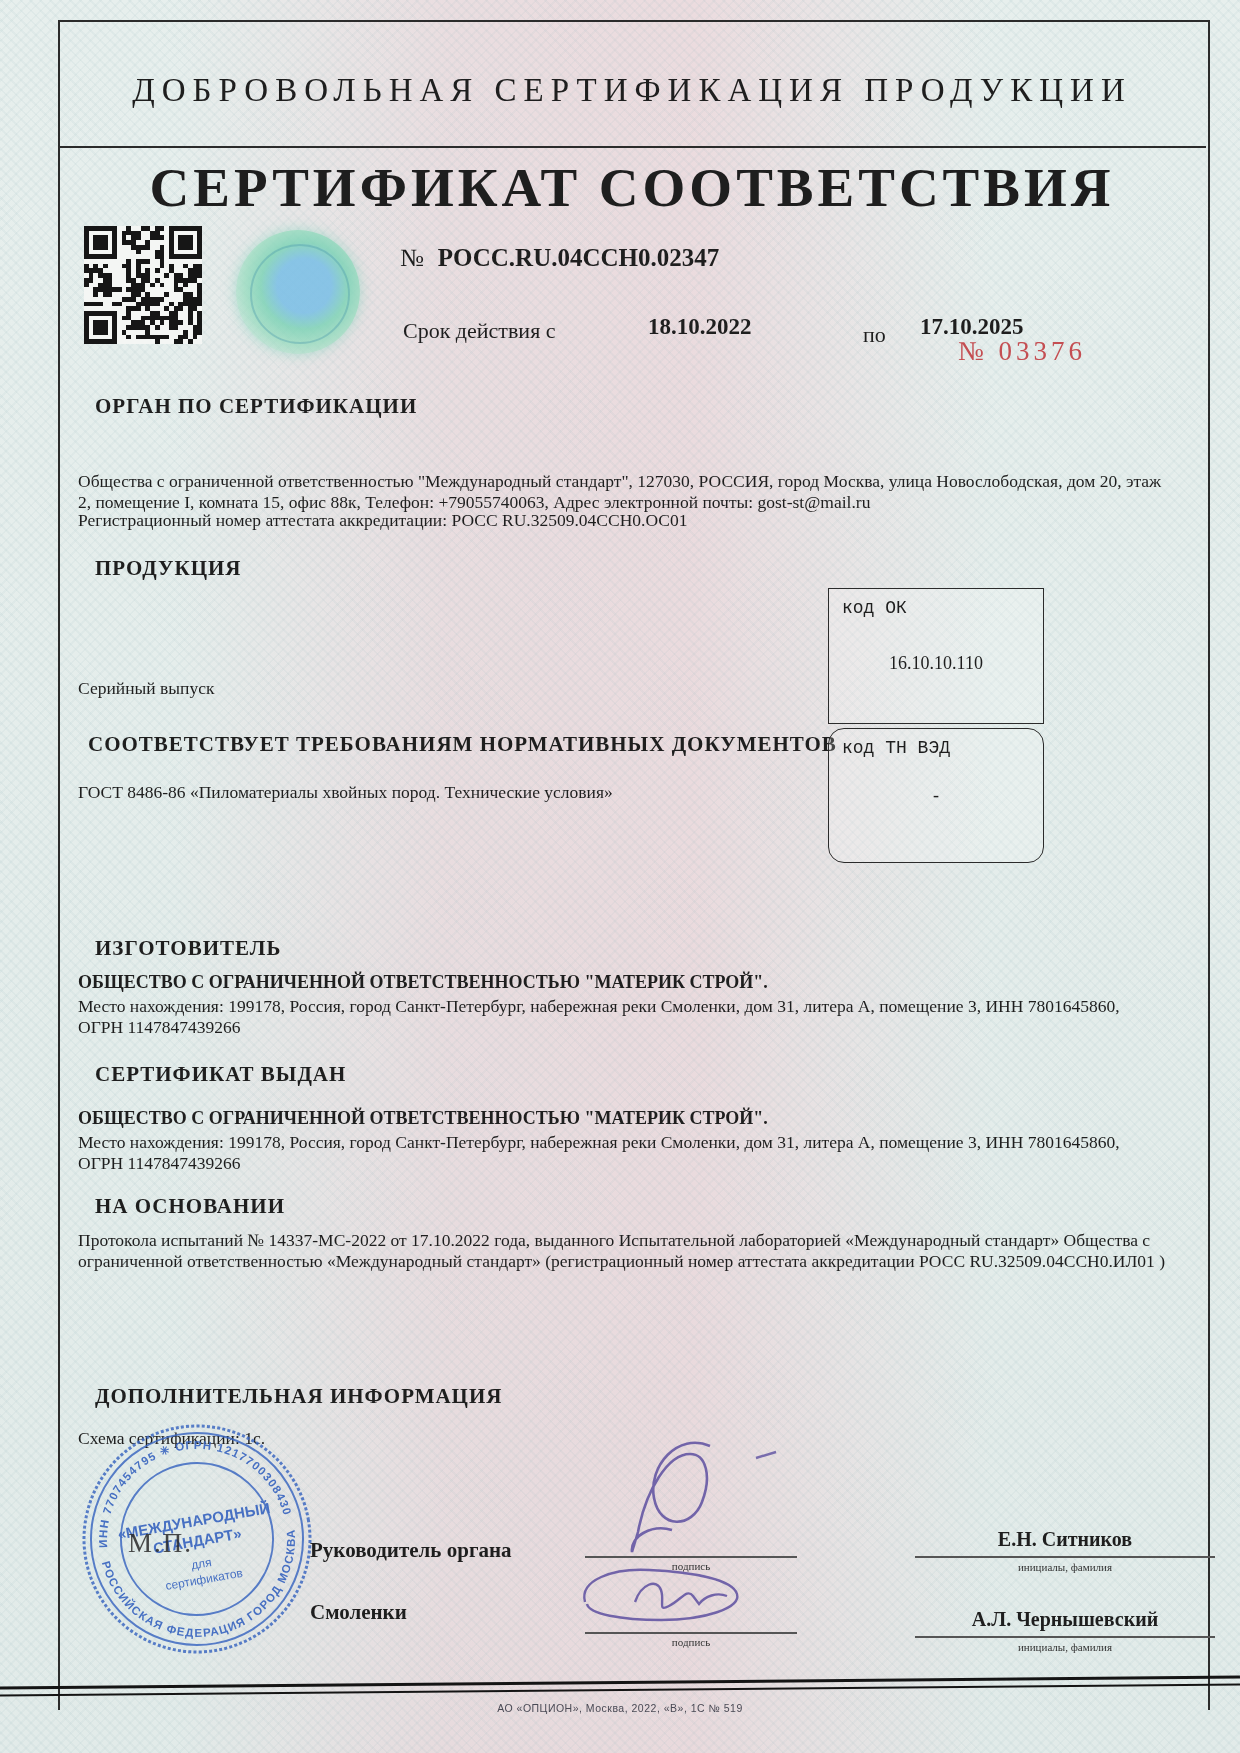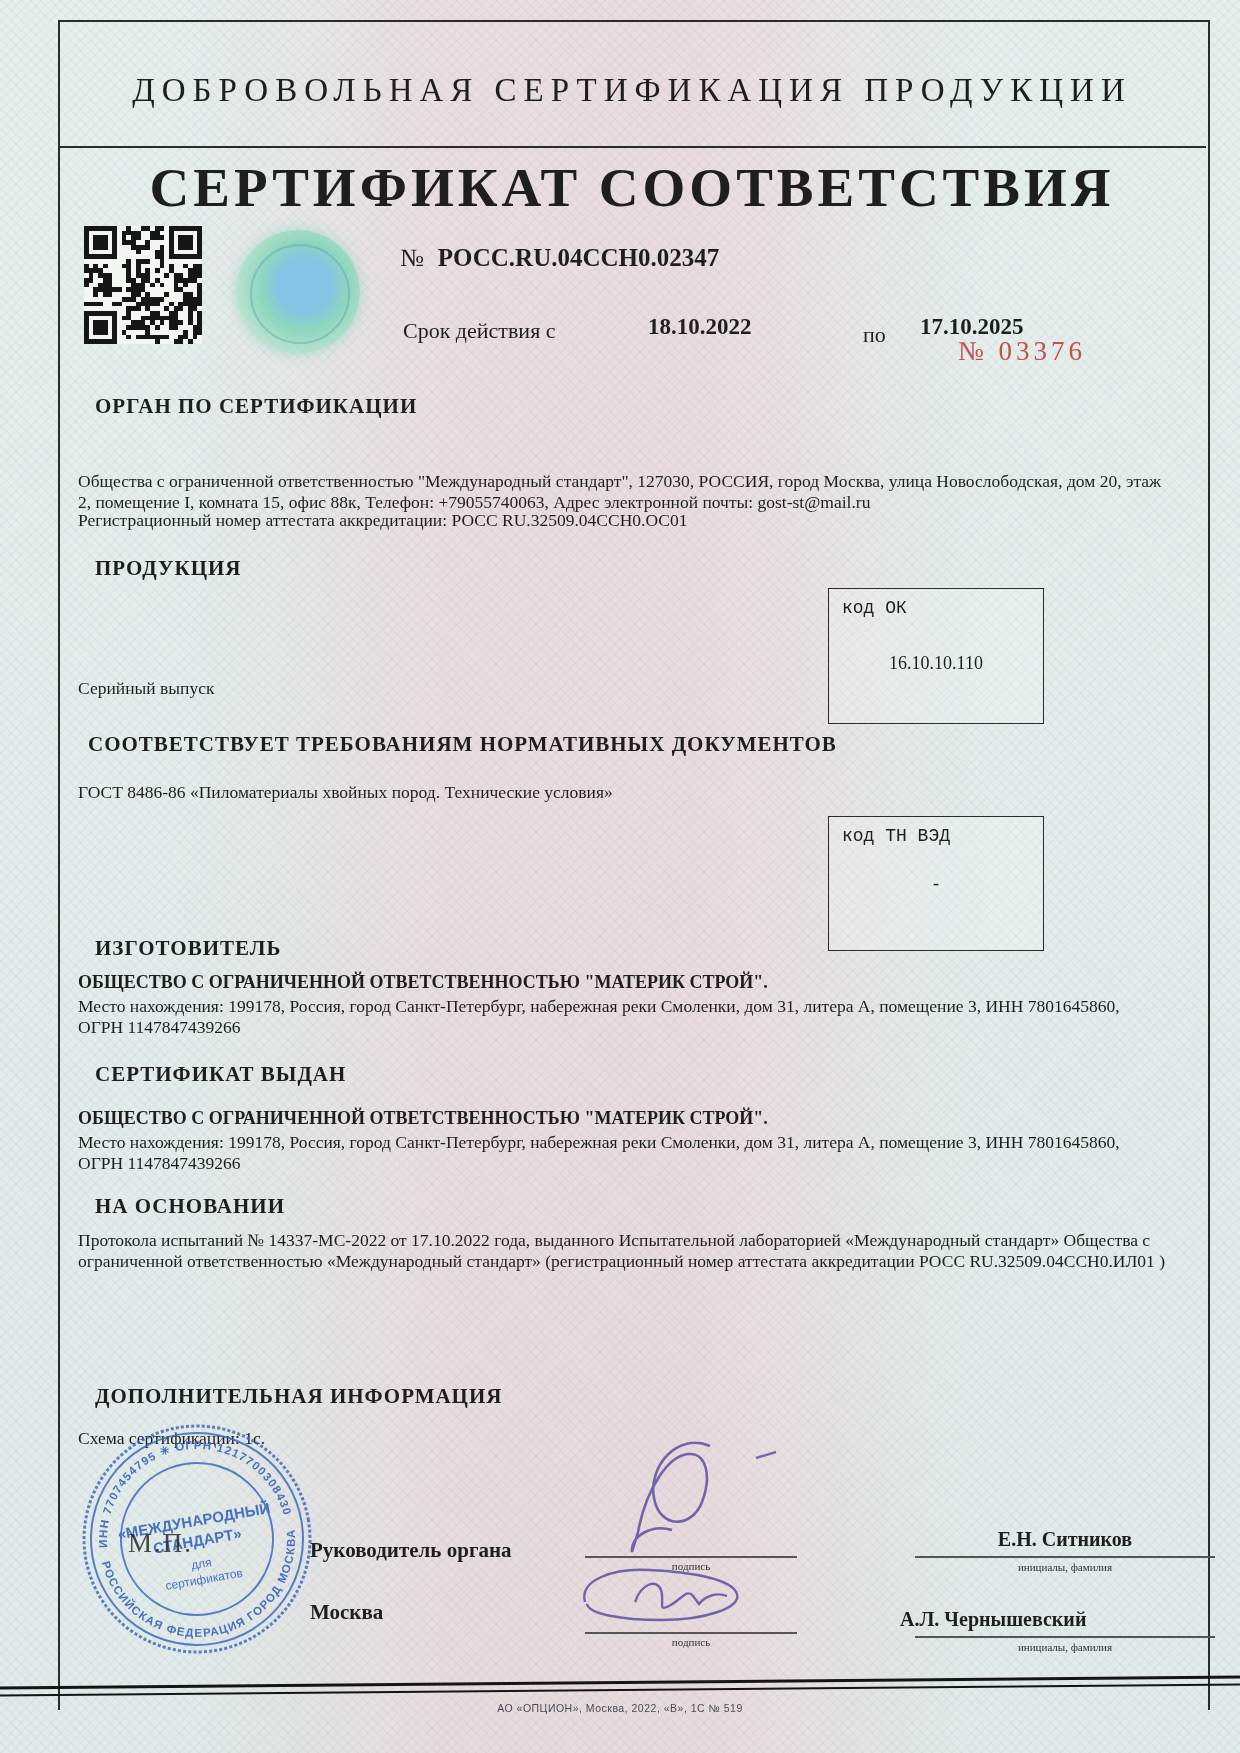--- a/index.html
+++ b/index.html
@@ -306,21 +306,21 @@
 
   <div class="abs sec-h" style="left:95px;top:556px;">ПРОДУКЦИЯ</div>
   <div class="abs body-t" style="left:78px;top:678px;">Серийный выпуск</div>
   <div class="abs codebox" style="left:828px;top:588px;width:214px;height:134px;">
     <span class="lbl">код ОК</span>
     <span class="val" style="top:64px;">16.10.10.110</span>
   </div>
 
   <div class="abs sec-h" style="left:88px;top:732px;">СООТВЕТСТВУЕТ ТРЕБОВАНИЯМ НОРМАТИВНЫХ ДОКУМЕНТОВ</div>
   <div class="abs body-t" style="left:78px;top:782px;width:740px;">ГОСТ 8486-86 «Пиломатериалы хвойных пород. Технические условия»</div>
-  <div class="abs codebox" style="left:828px;top:816px;width:214px;height:133px;">
+  <div class="abs codebox" style="left:828px;top:728px;width:214px;height:133px;border-radius:16px;">
     <span class="lbl">код ТН ВЭД</span>
     <span class="val" style="top:56px;">-</span>
   </div>
 
   <div class="abs sec-h" style="left:95px;top:936px;">ИЗГОТОВИТЕЛЬ</div>
   <div class="abs caps" style="left:78px;top:972px;width:1090px;">ОБЩЕСТВО С ОГРАНИЧЕННОЙ ОТВЕТСТВЕННОСТЬЮ "МАТЕРИК СТРОЙ".</div>
   <div class="abs body-t" style="left:78px;top:996px;width:1090px;">Место нахождения: 199178, Россия, город Санкт-Петербург, набережная реки Смоленки, дом 31, литера А, помещение 3, ИНН 7801645860, ОГРН 1147847439266</div>
 
   <div class="abs sec-h" style="left:95px;top:1062px;">СЕРТИФИКАТ ВЫДАН</div>
   <div class="abs caps" style="left:78px;top:1108px;width:1090px;">ОБЩЕСТВО С ОГРАНИЧЕННОЙ ОТВЕТСТВЕННОСТЬЮ "МАТЕРИК СТРОЙ".</div>
@@ -365,29 +365,29 @@
       <path d="M150,14 C118,0 88,34 94,66 C100,98 132,96 142,70 C152,44 146,22 130,22 C108,22 86,58 78,100 L72,120 C70,104 92,92 112,98" stroke="#5d4fa0" stroke-width="2.6" opacity="0.85"></path>
       <path d="M196,26 l20,-6" stroke="#5d4fa0" stroke-width="2.4" opacity="0.8"></path>
     </svg>
   </div>
   <div class="abs sig-line" style="left:585px;top:1556px;width:212px;"></div>
   <div class="abs cap" style="left:585px;top:1560px;width:212px;text-align:center;">подпись</div>
   <div class="abs" style="left:900px;top:1528px;width:330px;text-align:center;font-size:20px;font-weight:bold;">Е.Н. Ситников</div>
   <div class="abs sig-line" style="left:915px;top:1556px;width:300px;"></div>
   <div class="abs cap" style="left:915px;top:1561px;width:300px;text-align:center;">инициалы, фамилия</div>
 
-  <div class="abs sig-label" style="left:310px;top:1600px;">Москва</div>
+  <div class="abs sig-label" style="left:310px;top:1600px;">Смоленки</div>
   <div class="abs" style="left:565px;top:1562px;">
     <svg width="240" height="70" viewBox="0 0 240 70" fill="none">
       <path d="M20,40 C14,18 48,6 84,8 C130,10 168,18 172,32 C176,46 140,58 96,58 C56,58 24,52 22,42 M70,40 C76,22 92,16 96,28 C100,40 92,50 104,44 C116,38 122,26 128,34 L134,42 C140,34 152,30 162,34" stroke="#5d4fa0" stroke-width="2.4" opacity="0.85"></path>
     </svg>
   </div>
   <div class="abs sig-line" style="left:585px;top:1632px;width:212px;"></div>
   <div class="abs cap" style="left:585px;top:1636px;width:212px;text-align:center;">подпись</div>
-  <div class="abs" style="left:900px;top:1608px;width:330px;text-align:left;font-size:20px;font-weight:bold;">А.Л. Чернышевский</div>
+  <div class="abs" style="left:900px;top:1608px;width:330px;text-align:center;font-size:20px;font-weight:bold;">А.Л. Чернышевский</div>
   <div class="abs sig-line" style="left:915px;top:1636px;width:300px;"></div>
   <div class="abs cap" style="left:915px;top:1641px;width:300px;text-align:center;">инициалы, фамилия</div>
 
   <div class="abs dline1"></div>
   <div class="abs dline2"></div>
   <div class="abs print-info">АО «ОПЦИОН», Москва, 2022, «В», 1С № 519</div>
 
 </div>
 
 </body></html>

